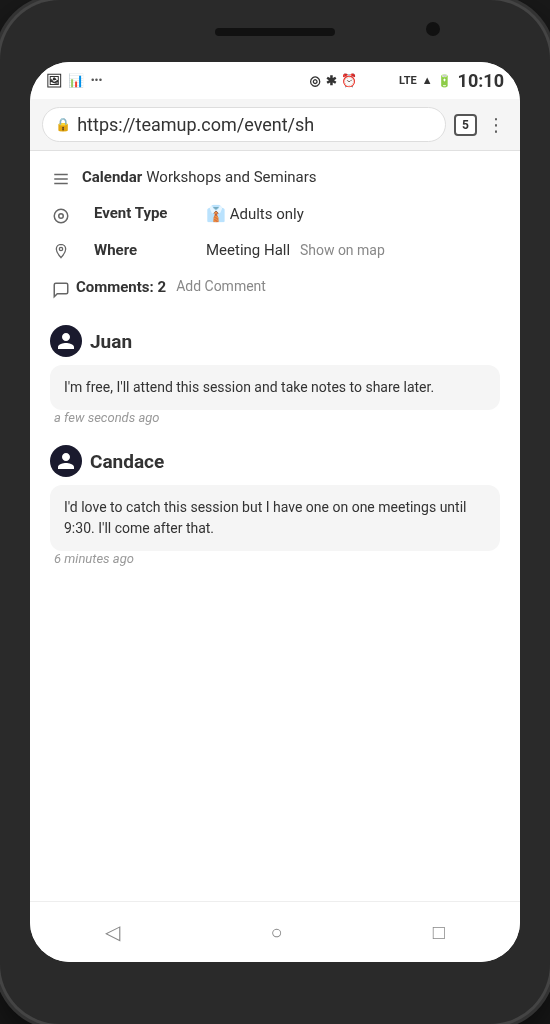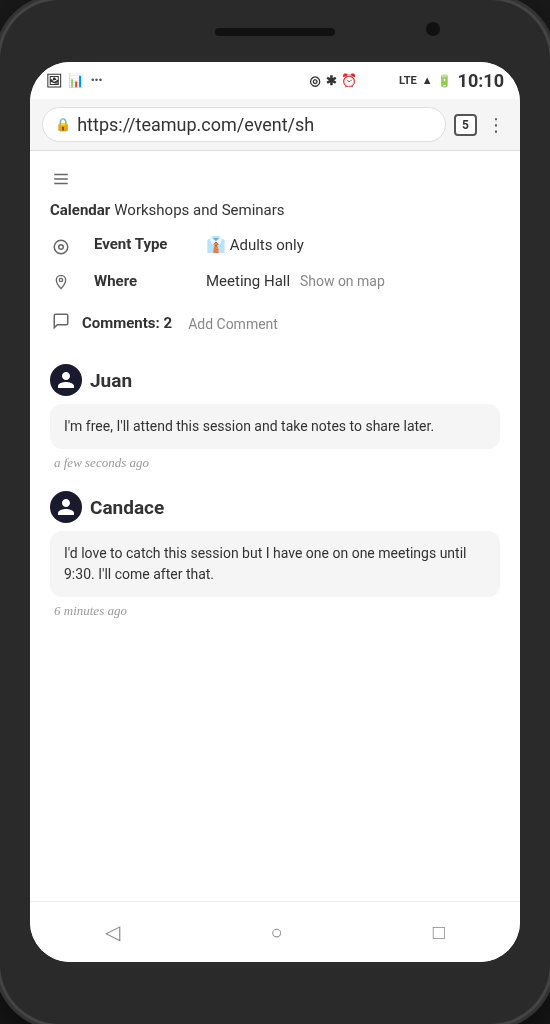--- a/index.html
+++ b/index.html
@@ -186,35 +186,34 @@
       text-decoration: none;
       margin-left: 6px;
     }
 
     
     .calendar-row {
       display: flex;
       align-items: flex-start;
       margin-bottom: 14px;
       gap: 10px;
-      flex-direction: column;
     }
 
     .calendar-value {
       font-size: 15px;
       color: #333;
       line-height: 1.4;
     }
 
     
     .comments-row {
       display: flex;
-      align-items: flex-end;
-      gap: 10px;
-      margin-bottom: 32px;
+      align-items: flex-start;
+      gap: 4px;
+      margin-bottom: 24px;
     }
 
     
     .comment-block {
       margin-bottom: 20px;
     }
 
     .comment-user {
       display: flex;
       align-items: center;
@@ -246,23 +245,21 @@
       font-size: 14px;
       color: #333;
       line-height: 1.5;
       margin-left: 0;
     }
 
     .comment-time {
       font-size: 13px;
       color: #999;
       font-style: italic;
-      margin-top: 6px;
       margin-left: 4px;
-      font-family: Liberation Serif, serif;
     }
 
     
     .nav-bar {
       background: #fff;
       border-top: 1px solid #eee;
       padding: 10px 0;
       display: flex;
       justify-content: space-around;
       align-items: center;

